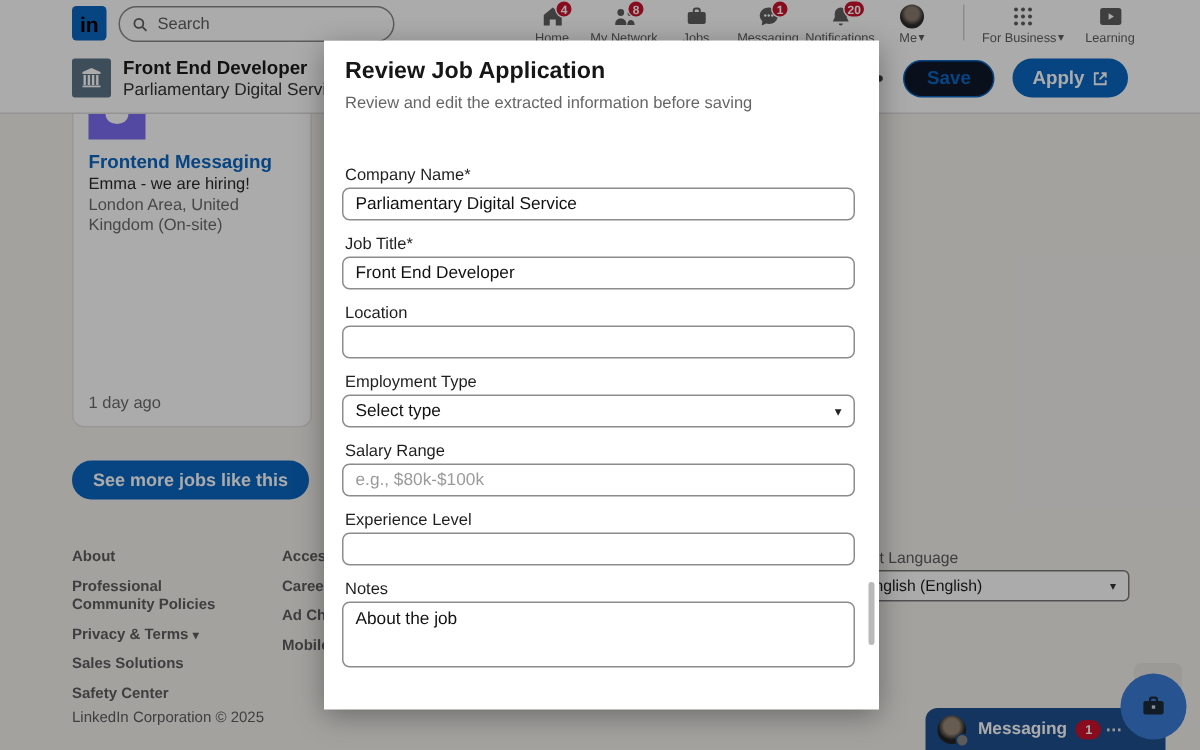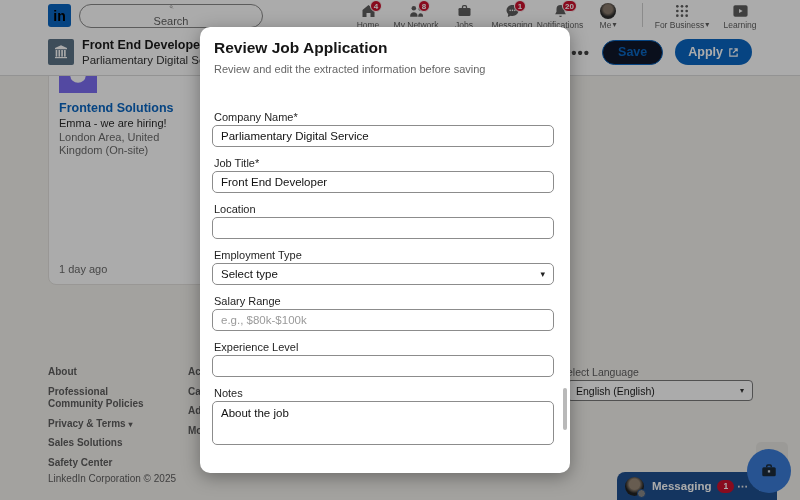--- a/index.html
+++ b/index.html
@@ -7,21 +7,21 @@
        font-family:"Liberation Sans",sans-serif;background:#f4f2ee;}
   .page{position:absolute;inset:0;}
 
   
   .topnav{position:absolute;top:0;left:0;right:0;height:30px;background:#fff;
           border-bottom:1px solid #e2e2e2;z-index:2;}
   .li-logo{position:absolute;left:48px;top:4px;width:23px;height:23px;background:#0a66c2;
            border-radius:3px;color:#000000;font-weight:bold;font-size:14px;display:flex;
            align-items:center;justify-content:center;}
   .searchbox{position:absolute;left:79px;top:4px;width:166px;height:22px;border:1px solid #8a8a8a;
-             border-radius:12px;background:#fff;display:flex;align-items:center;padding:0 8px;gap:6px;flex-direction:column;}
+             border-radius:12px;background:#fff;display:flex;align-items:center;padding:0 8px;gap:6px;}
   .searchbox .ph{color:#5f5f5f;font-size:11px;}
   .navitems{position:absolute;left:344px;top:0;height:30px;display:flex;}
   .navitem{width:48px;display:flex;flex-direction:column;align-items:center;position:relative;
            color:#5f5f5f;padding-top:3px;cursor:pointer;}
   .navitem .lbl{font-size:8.5px;margin-top:1px;white-space:nowrap;display:flex;align-items:center;gap:1px;}
   .badge{position:absolute;top:0;left:26px;min-width:12px;height:12px;border-radius:7px;background:#cb112d;
          color:#fff;font-size:8px;font-weight:bold;display:flex;align-items:center;justify-content:center;
          padding:0 2px;border:1px solid #fff;box-sizing:border-box;}
   .avatar-sm{width:16px;height:16px;border-radius:50%;background:#3a3a3a;
              background:radial-gradient(circle at 50% 38%,#8a7b6d 0 34%,#2e2e2e 60%);}
@@ -78,21 +78,21 @@
                     background:#888;border:1.5px solid #1f4f8f;}
   .msg-label{color:#fff;font-size:11.5px;font-weight:bold;margin-left:8px;}
   .msg-badge{min-width:13px;height:13px;border-radius:7px;background:#cb112d;color:#fff;font-size:8.5px;
              font-weight:bold;display:flex;align-items:center;justify-content:center;margin-left:6px;padding:0 2px;}
   .msg-icons{margin-left:auto;display:flex;align-items:center;gap:9px;color:#e8e8e8;}
   .fab{position:absolute;left:747px;top:449px;width:44px;height:44px;border-radius:50%;background:#3b7dd8;
        z-index:3;display:flex;align-items:center;justify-content:center;cursor:pointer;}
 
   
   .overlay{position:absolute;inset:0;background:rgba(0,0,0,0.33);z-index:5;}
-  .modal{position:absolute;left:200px;top:27px;width:370px;height:446px;background:#fff;border-radius:10px;
+  .modal{position:absolute;left:216px;top:27px;width:370px;height:446px;background:#fff;border-radius:0;
          z-index:6;box-shadow:0 4px 18px rgba(0,0,0,0.35);overflow:hidden;}
   .m-title{position:absolute;left:14px;top:12px;font-size:15.5px;font-weight:bold;color:#161616;}
   .m-sub{position:absolute;left:14px;top:36px;font-size:11px;color:#666;}
   .m-form{position:absolute;left:12px;top:84px;width:346px;}
   .field{height:46px;position:relative;}
   .field .flabel{position:absolute;left:2px;top:0;font-size:11px;color:#1f1f1f;}
   .field input,.field .selectbox,.field textarea{
       position:absolute;left:0;top:14px;width:342px;height:22px;border:1px solid #8c8c8c;border-radius:5px;
       background:#fff;font-family:"Liberation Sans",sans-serif;font-size:11.5px;color:#111;
       padding:0 8px;box-sizing:border-box;outline:none;}
@@ -110,25 +110,26 @@
 <div class="page">
 
   <div class="jobcard">
     <div class="jc-logo">
       <svg width="26" height="26" viewBox="0 0 24 24">
         <circle cx="8" cy="7" r="3.4" fill="#fff"></circle>
           <circle cx="16" cy="7" r="3.4" fill="#fff"></circle>
         <ellipse cx="12" cy="14" rx="7" ry="6" fill="#fff"></ellipse>
       </svg>
     </div>
-    <div class="jc-title">Frontend Solutions</div>
+    <div class="jc-title">Frontend Messaging</div>
     <div class="jc-line1">Emma - we are hiring!</div>
     <div class="jc-line2">London Area, United Kingdom (On-site)</div>
     <div class="jc-posted">1 day ago</div>
   </div>
+  <button class="btn-seemore">See more jobs like this</button>
 
   <div class="footer">
     <div class="fcol">
       <div class="flink">About</div>
       <div class="flink">Professional Community Policies</div>
       <div class="flink">
         <span>Privacy &amp; Terms</span> <span class="chev">▾</span>
       </div>
       <div class="flink">Sales Solutions</div>
       <div class="flink">Safety Center</div>

